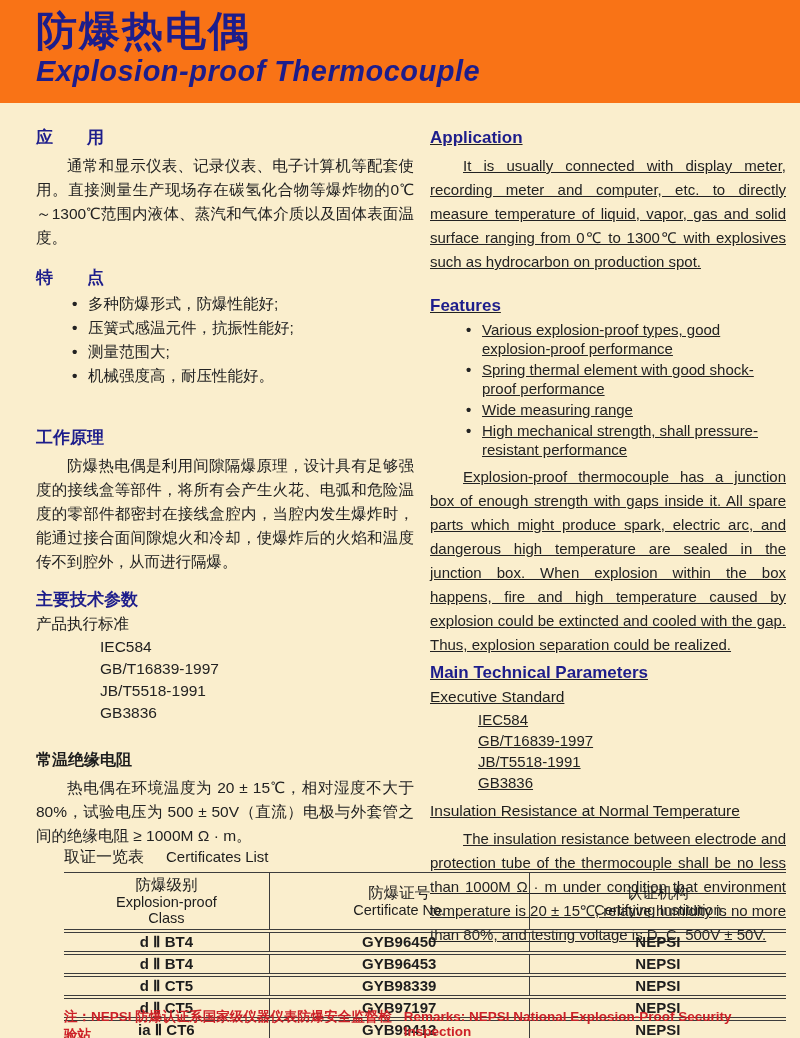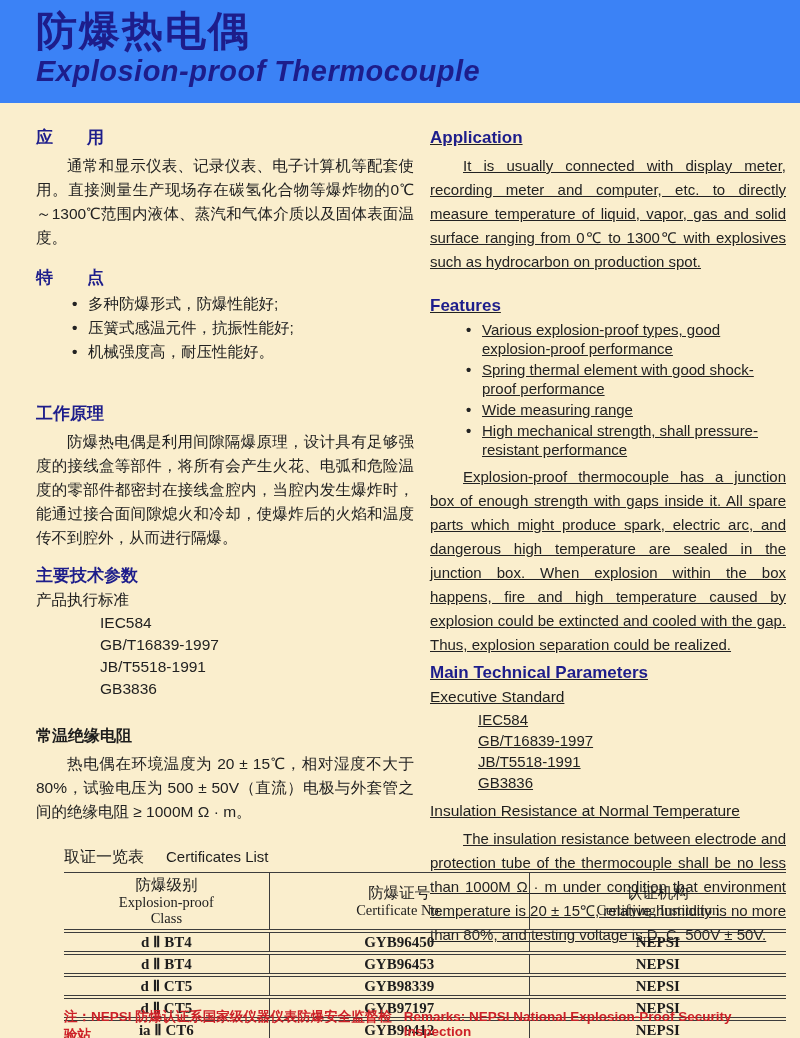--- a/index.html
+++ b/index.html
@@ -1,17 +1,17 @@
 <!DOCTYPE html>
 <html><head>
 <meta charset="utf-8">
 <style>
   html,body{margin:0;padding:0;background:#e8e8e8;}
   .page{
-    position:relative;width:800px;height:1038px;background:#3b82f6;
+    position:relative;width:800px;height:1038px;background:#f97316;
     font-family:"Liberation Sans", sans-serif;color:#222;overflow:hidden;
     margin:0 auto;
   }
   
   .hdr{position:absolute;left:36px;top:8px;}
   .title-zh{font-size:41px;font-weight:bold;color:#1d1d8b;letter-spacing:2px;line-height:46px;}
   .title-en{font-size:29px;font-weight:bold;font-style:italic;color:#1d1d8b;line-height:34px;letter-spacing:0.5px;}
   
   .panel{position:absolute;left:0;top:103px;width:800px;height:935px;background:#faeecd;}
   .col{position:absolute;top:25px;}
@@ -42,21 +42,21 @@
   .mt26{margin-top:26px;}.mt40{margin-top:40px;}
   
   .cert-label{position:absolute;left:64px;top:744px;display:flex;align-items:baseline;gap:22px;}
   .cert-label .zh{font-size:16px;font-weight:normal;color:#1d1d1d;}
   .cert-label .en{font-size:15px;color:#1d1d1d;}
   
   .tbl-wrap{position:absolute;left:64px;top:767px;width:722px;}
   table.certs{width:100%;border-collapse:separate;border-spacing:0 2px;}
   table.certs th, table.certs td{
     border-top:1px solid #3c3c3c;border-bottom:1px solid #3c3c3c;
-    text-align:center;vertical-align:middle;padding:0;background:transparent;font-family:Liberation Serif, serif;
+    text-align:center;vertical-align:middle;padding:0;background:transparent;
   }
   table.certs th:nth-child(1), table.certs th:nth-child(2),
   table.certs td:nth-child(1), table.certs td:nth-child(2){border-right:1px solid #3c3c3c;}
   table.certs col.c1{width:28.5%;} table.certs col.c2{width:36%;} table.certs col.c3{width:35.5%;}
   .th-zh{font-size:15.5px;font-weight:normal;color:#1d1d1d;line-height:19px;padding-top:2px;}
   .th-en{font-size:14.5px;font-weight:normal;color:#1d1d1d;line-height:16px;padding-bottom:3px;}
   .th-en .narrow{display:inline-block;max-width:125px;}
   table.certs td{font-size:15px;font-weight:bold;color:#1d1d1d;height:18px;line-height:18px;}
   
   .notes{position:absolute;left:64px;top:905px;width:722px;display:flex;justify-content:space-between;align-items:baseline;}
@@ -76,20 +76,21 @@
   <div class="panel">
 
     <div class="col col-left">
       <div class="h-blue">应　　用</div>
       <div class="p-zh">通常和显示仪表、记录仪表、电子计算机等配套使用。直接测量生产现场存在碳氢化合物等爆炸物的0℃～1300℃范围内液体、蒸汽和气体介质以及固体表面温度。</div>
 
       <div class="h-blue mt18">特　　点</div>
       <ul class="blist">
         <li>多种防爆形式，防爆性能好;</li>
         <li>压簧式感温元件，抗振性能好;</li>
+        <li>测量范围大;</li>
         <li>机械强度高，耐压性能好。</li>
       </ul>
 
       <div class="h-blue mt40">工作原理</div>
       <div class="p-zh">防爆热电偶是利用间隙隔爆原理，设计具有足够强度的接线盒等部件，将所有会产生火花、电弧和危险温度的零部件都密封在接线盒腔内，当腔内发生爆炸时，能通过接合面间隙熄火和冷却，使爆炸后的火焰和温度传不到腔外，从而进行隔爆。</div>
 
       <div class="h-blue mt16">主要技术参数</div>
       <div class="h-plain mt4">产品执行标准</div>
       <div class="stds">
         <div>IEC584</div>

